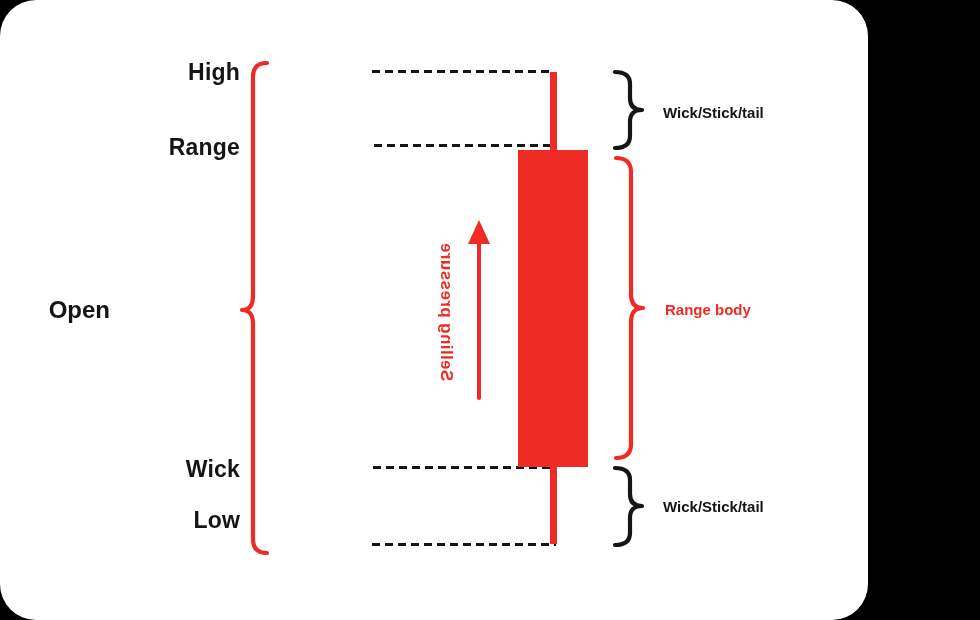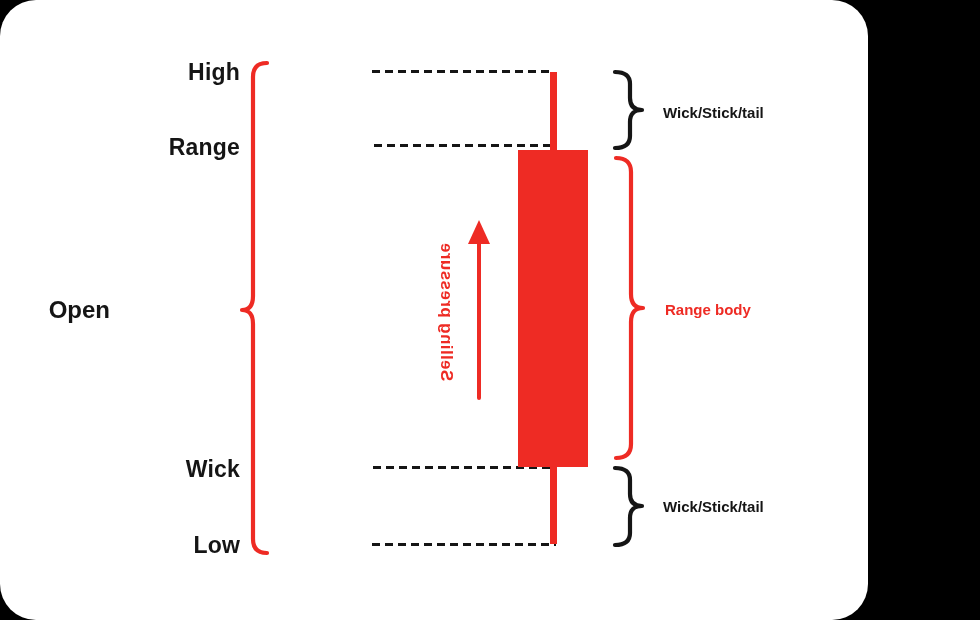--- a/index.html
+++ b/index.html
@@ -27,21 +27,21 @@
     position: absolute;
     width: 120px; height: 30px; line-height: 30px;
     text-align: right;
     font-size: 23px; font-weight: 700;
     color: var(--ink);
     letter-spacing: 0.2px;
   }
   .lbl-high  { top: 57px;  right: 628px; }
   .lbl-open  { top: 132px; right: 628px; }
   .lbl-close { top: 454px; right: 628px; }
-  .lbl-low   { top: 530px; right: 628px; }
+  .lbl-low   { top: 505px; right: 628px; }
 
   
   .dash {
     position: absolute; height: 3px;
     background: repeating-linear-gradient(90deg, var(--ink) 0 8px, transparent 8px 13px);
   }
   .dash-high  { left: 372px; top: 70px;  width: 180px; }
   .dash-open  { left: 374px; top: 144px; width: 176px; }
   .dash-close { left: 373px; top: 466px; width: 177px; }
   .dash-low   { left: 372px; top: 543px; width: 184px; }

